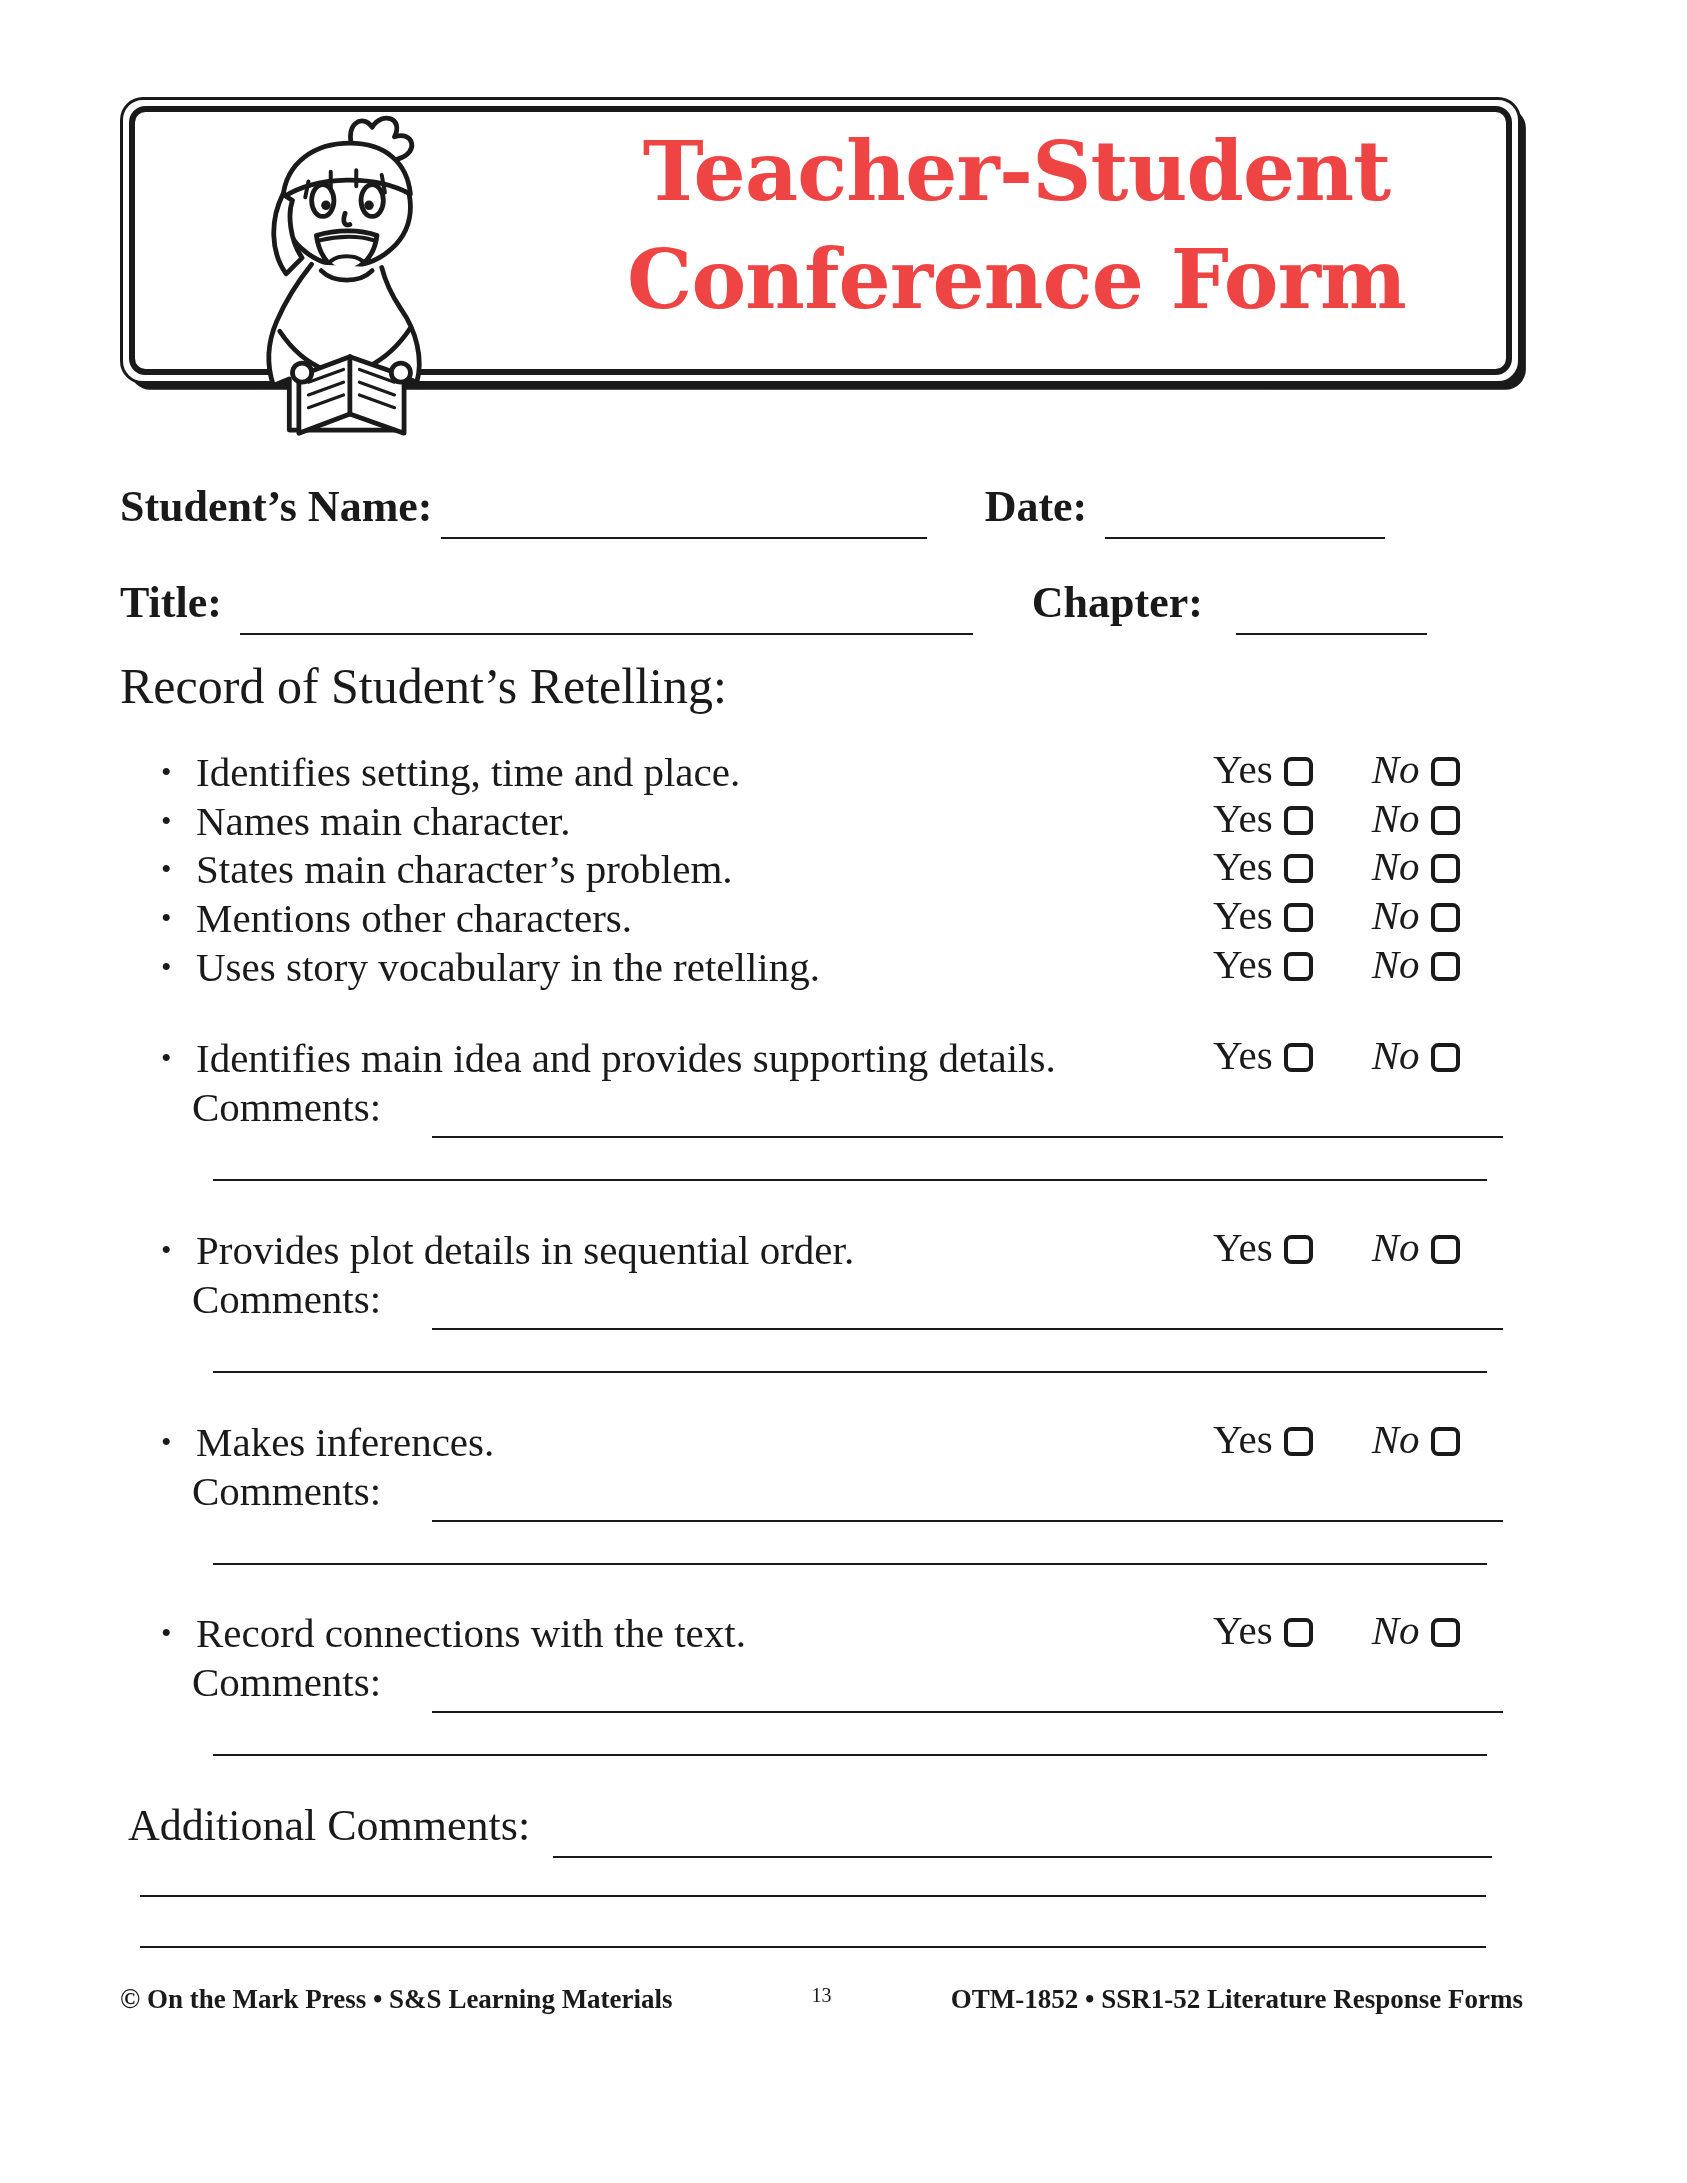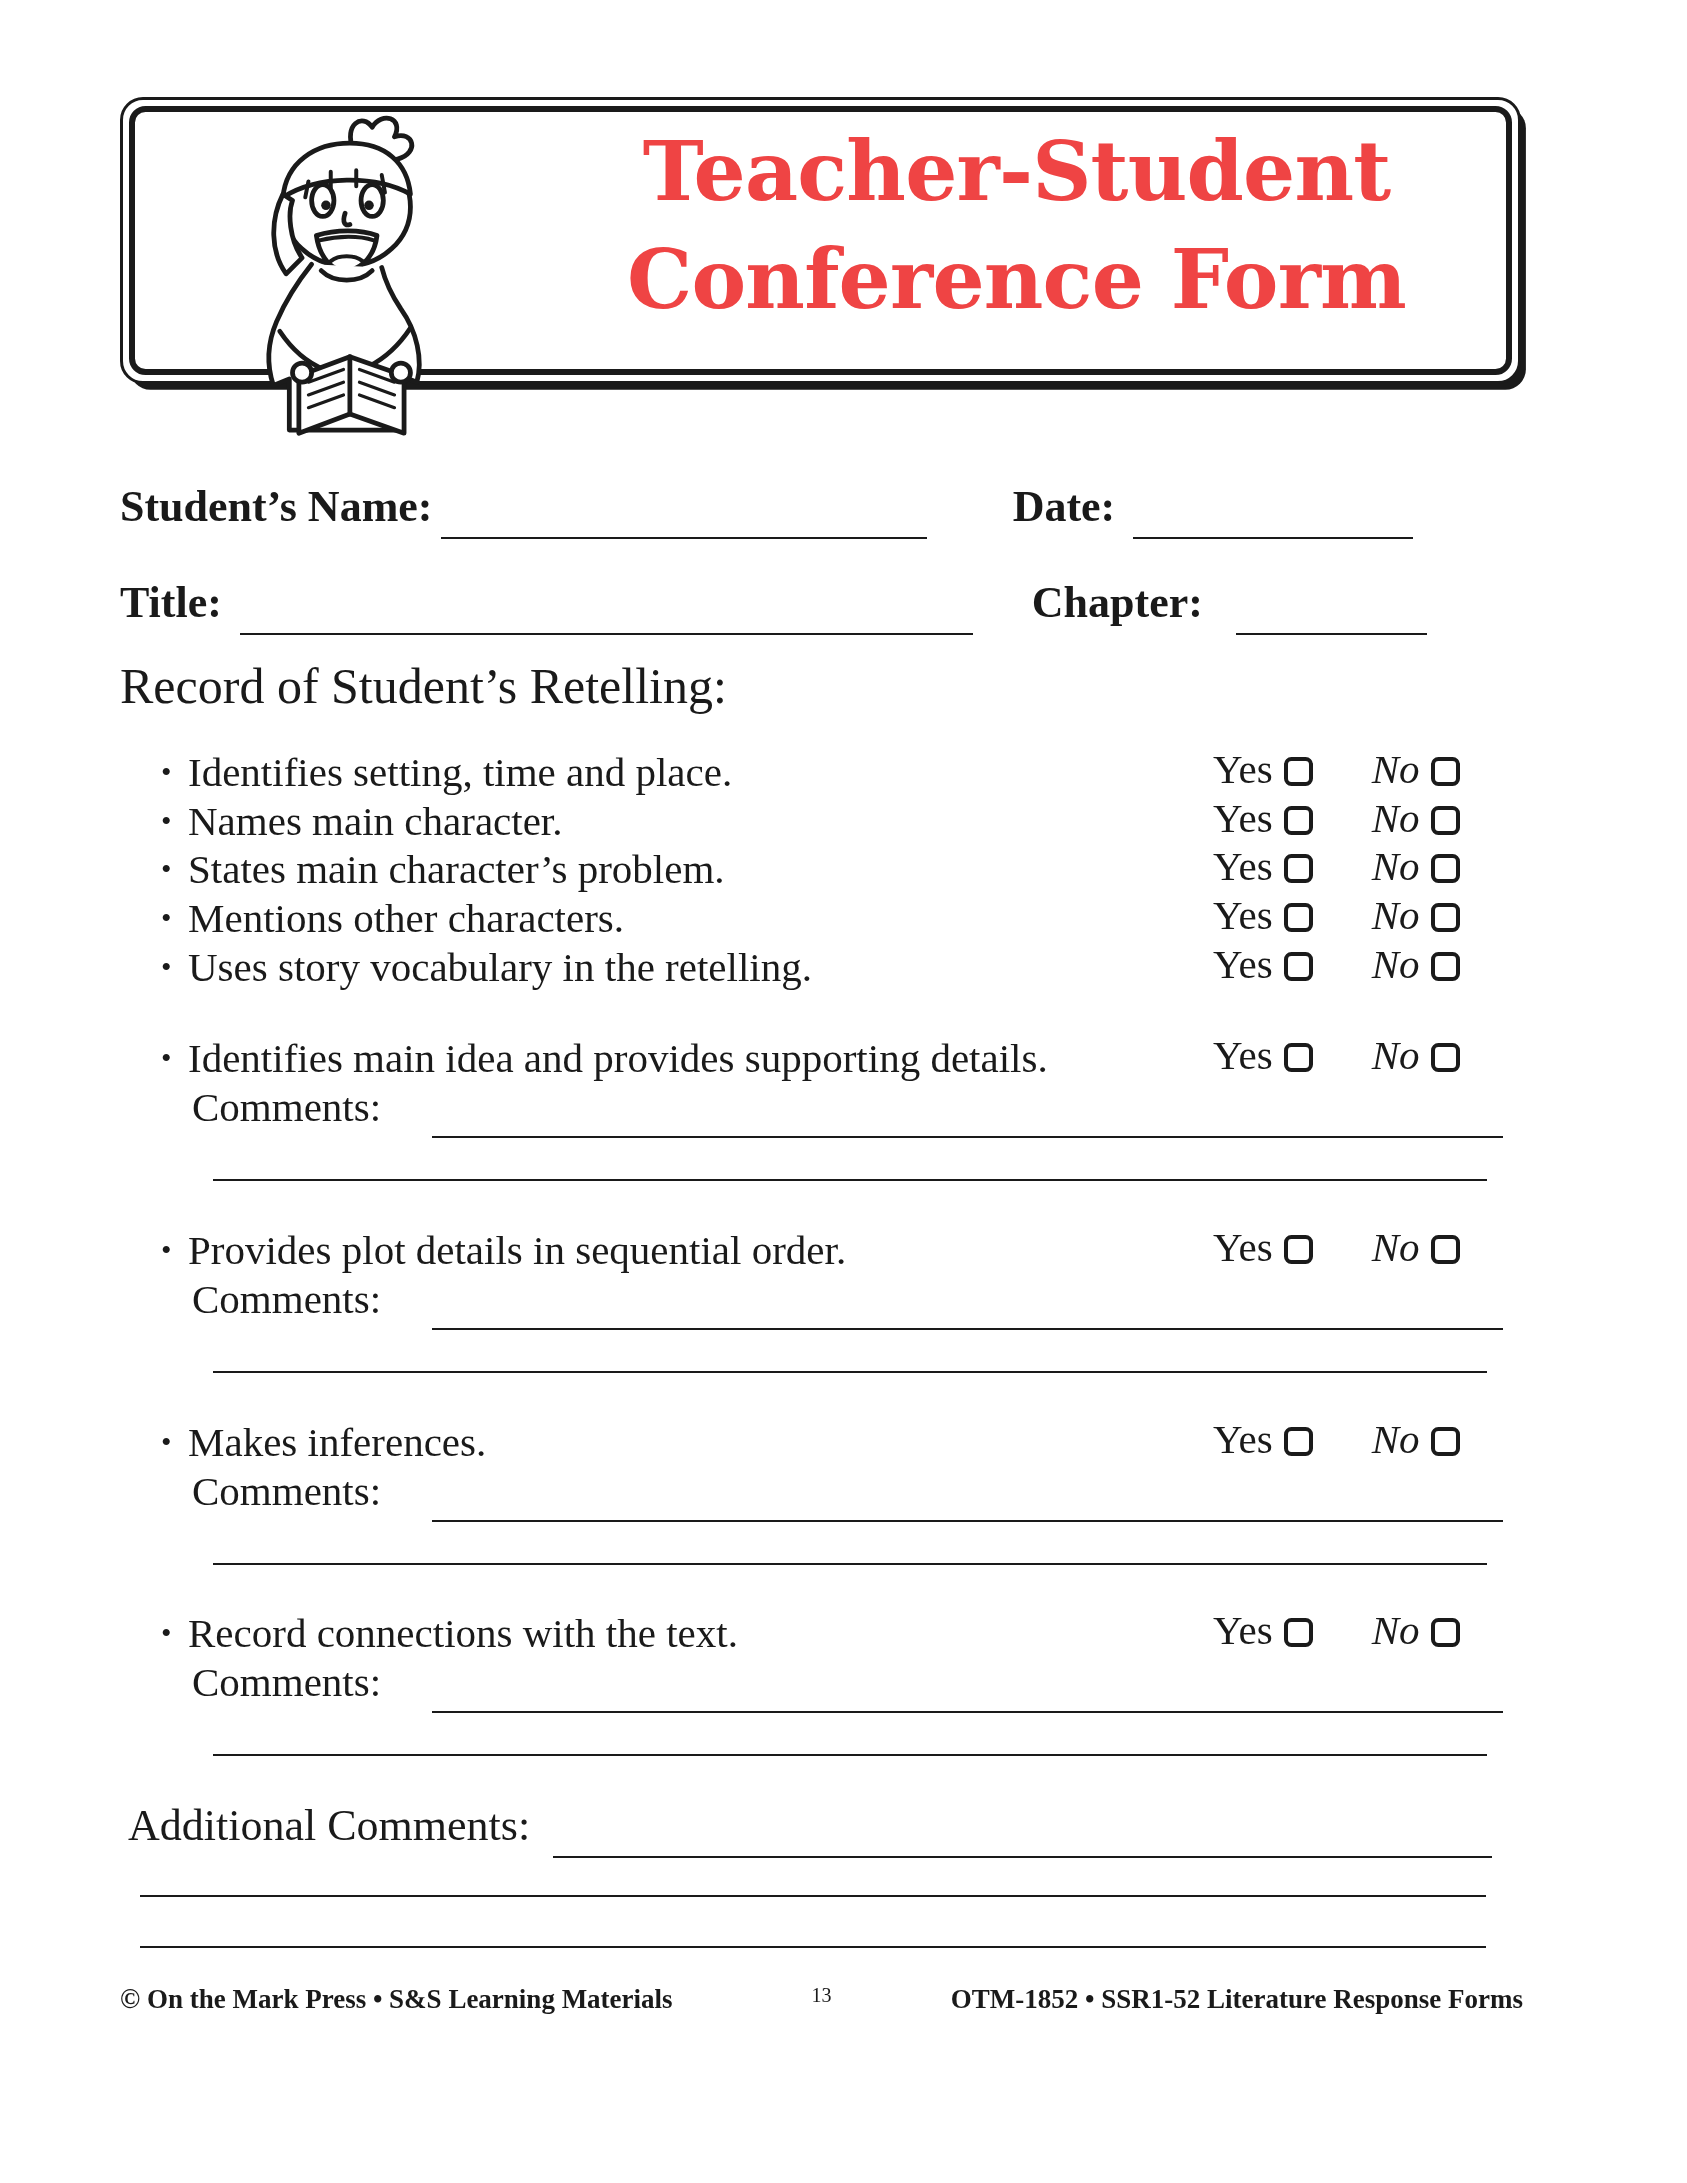--- a/index.html
+++ b/index.html
@@ -83,21 +83,21 @@
     width: 1363px;
     font-size: 41px;
     height: 49px;
   }
   .check-row .bullet {
     position: absolute;
     left: 0; top: 6.6px;
     font-size: 30px;
   }
   .check-row .item-text {
-    margin-left: 27px;
+    margin-left: 35px;
     display: inline-block;
     white-space: nowrap;
   }
   .yesno {
     position: absolute;
     left: 1052px; top: -3.3px;
     display: flex;
     align-items: center;
     gap: 11.5px;
     font-size: 41px;
@@ -167,21 +167,21 @@
       <path d="M84,152 L84,188" fill="none"></path>
       <path d="M58,168 L80,160 M58,176 L80,168 M58,184 L80,176 M90,160 L112,168 M90,168 L112,176 M90,176 L112,184" fill="none" stroke-width="2"></path>
       <circle cx="54" cy="162" r="6"></circle>
       <circle cx="116" cy="162" r="6"></circle>
     </g>
   </svg>
 
   <div class="flex-row" style="left:120px; top:481px; width:1404px;">
     <span class="lbl-bold">Student’s Name:</span>
     <span class="fill" style="width:486px; margin-left:8.2px;"></span>
-    <span class="lbl-bold" style="margin-left:86px;text-align:center;">Date:</span>
+    <span class="lbl-bold" style="margin-left:58px;text-align:center;">Date:</span>
     <span class="fill" style="width:280px; margin-left:18px;"></span>
   </div>
 
   <div class="flex-row" style="left:120px; top:577px; width:1404px;">
     <span class="lbl-bold">Title:</span>
     <span class="fill" style="width:733px; margin-left:18px;"></span>
     <span class="lbl-bold" style="margin-left:59px;">Chapter:</span>
     <span class="fill" style="width:191px; margin-left:33px;"></span>
   </div>
 

